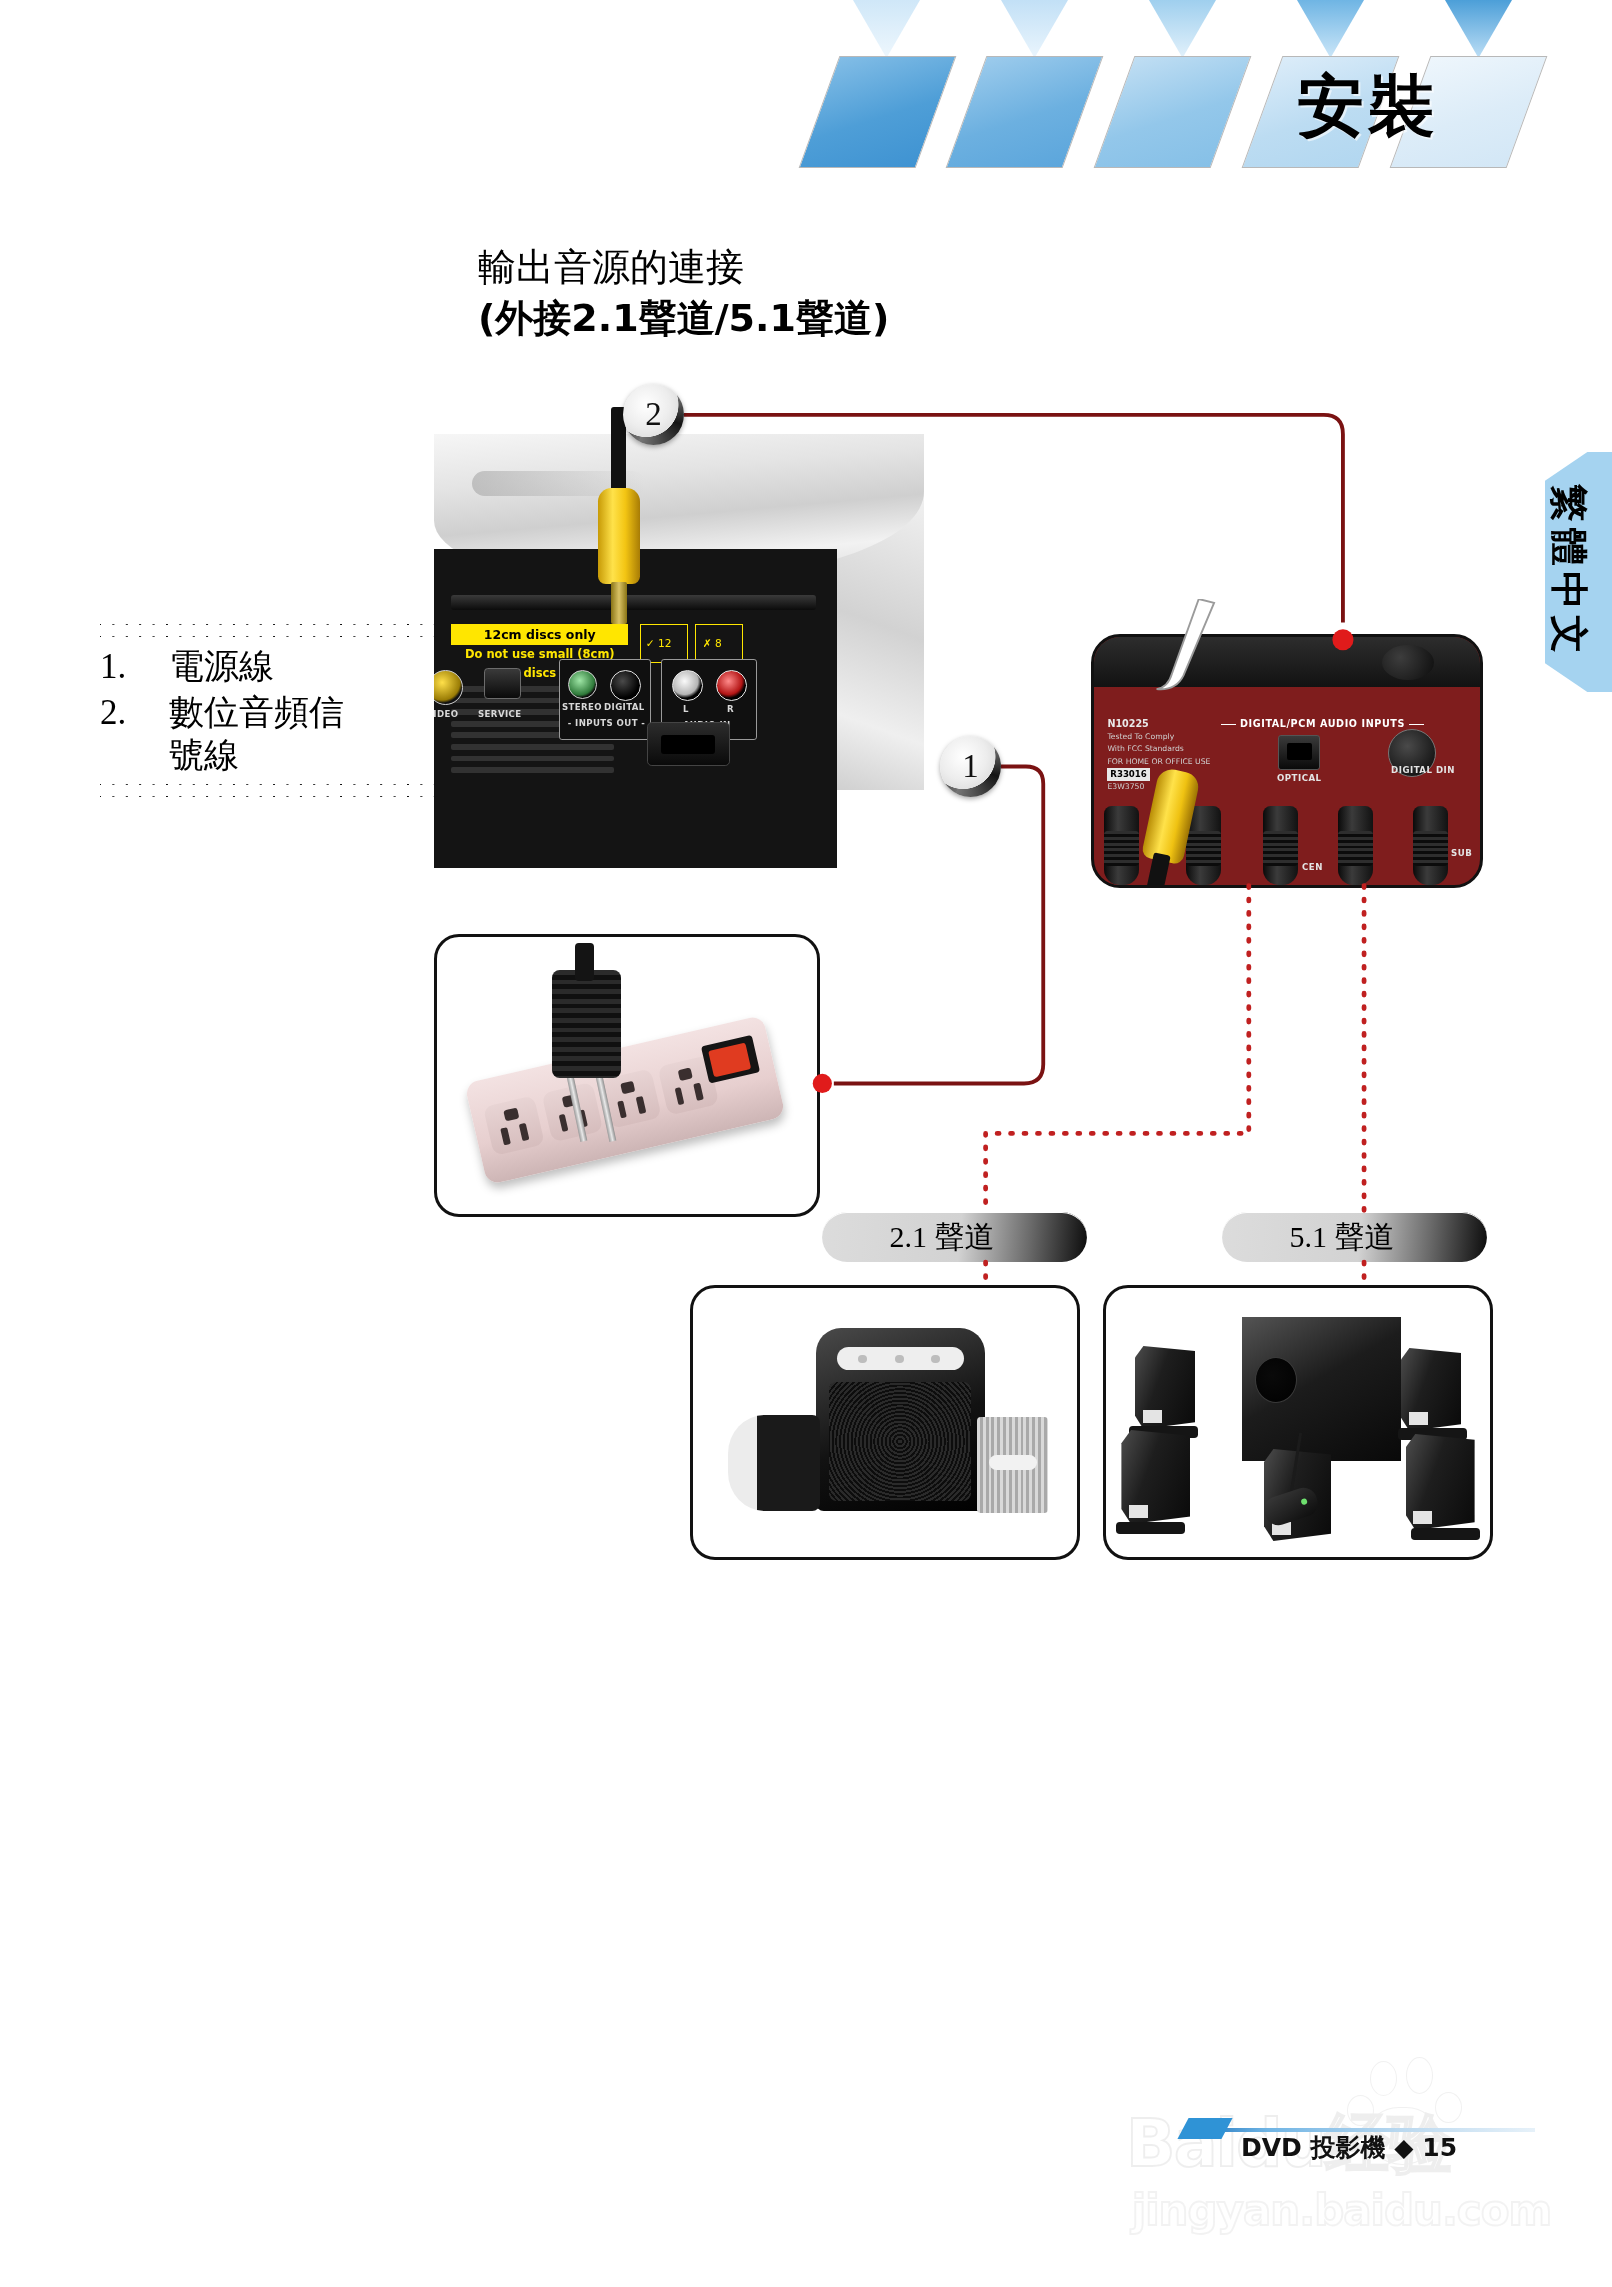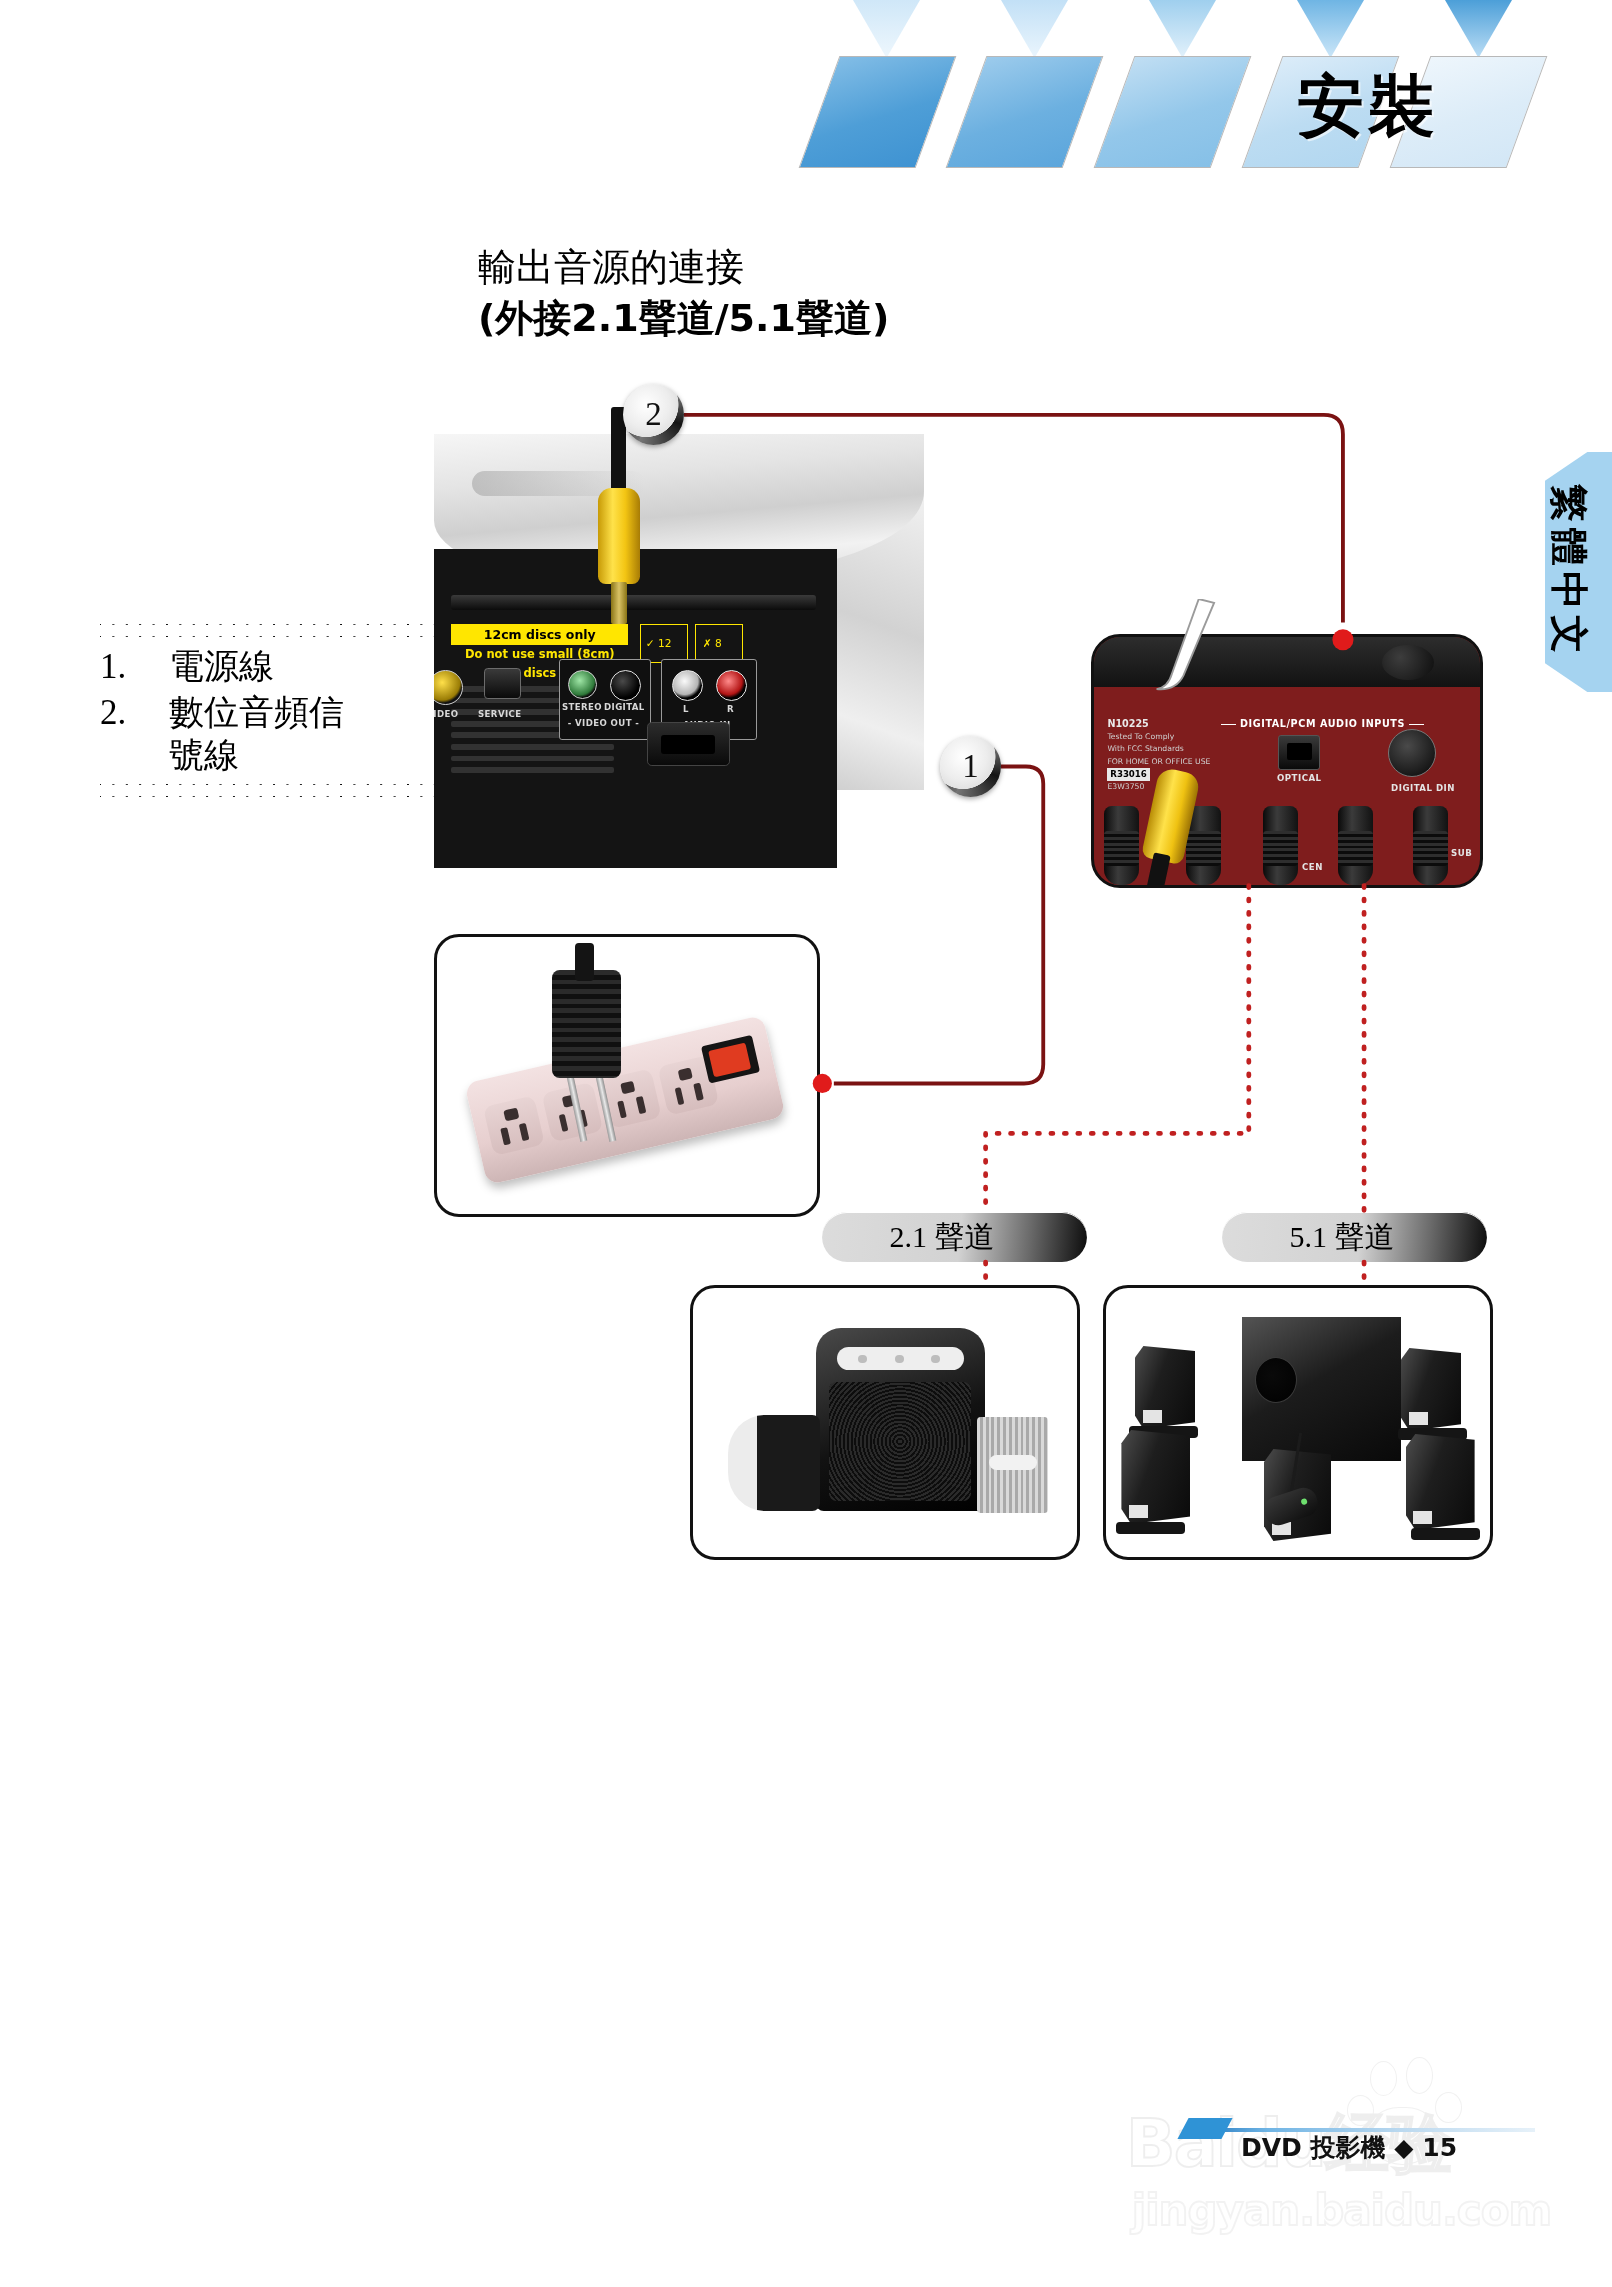--- a/index.html
+++ b/index.html
@@ -328,21 +328,21 @@
     <div class="plabel" style="left:-7.7px;top:275px;">VIDEO</div>
 
     <div class="jack" style="left:50px;top:234px;width:35px;height:29px;border-radius:3.8px;background:linear-gradient(180deg,#3a3a3a,#0a0a0a);border:1.9px solid #6c6c6c;"></div>
     <div class="plabel" style="left:44px;top:275px;">SERVICE</div>
 
     <div class="port-group" style="left:125px;top:225px;width:90px;height:79px;">
       <div class="jack" style="left:7.7px;top:9.6px;width:27px;height:27px;background:radial-gradient(circle at 40% 35%,#9fe6a6,#2f7a3a 60%,#0a0a0a 72%);border:1.9px solid #d4d4d4;"></div>
       <div class="jack" style="left:50px;top:9.6px;width:29px;height:29px;background:radial-gradient(circle at 40% 35%,#4a4a4a,#000 65%);border:1.9px solid #e0e0e0;"></div>
       <div class="plabel" style="left:1.9px;top:42px;text-align:right;">STEREO</div>
       <div class="plabel" style="left:44px;top:42px;">DIGITAL</div>
-      <div class="plabel" style="left:7.7px;top:58px;">- VIDEO OUT -</div>
+      <div class="plabel" style="left:7.7px;top:58px;">- INPUTS OUT -</div>
     </div>
 
     <div class="port-group" style="left:227px;top:225px;width:94px;height:79px;">
       <div class="jack" style="left:9.6px;top:9.6px;width:29px;height:29px;background:radial-gradient(circle at 40% 35%,#fafafa,#b4b4b4 52%,#000 66%);border:1.9px solid #e8e8e8;"></div>
       <div class="jack" style="left:54px;top:9.6px;width:29px;height:29px;background:radial-gradient(circle at 40% 35%,#ff8b8b,#b31414 52%,#000 66%);border:1.9px solid #e8e8e8;"></div>
       <div class="plabel" style="left:21px;top:44px;">L</div>
       <div class="plabel" style="left:65px;top:44px;">R</div>
       <div class="plabel" style="left:21px;top:60px;">AUDIO IN</div>
     </div>
 
@@ -364,21 +364,21 @@
       <div><span class="amp-reg">R33016</span></div>
       <div class="fcc">E3W3750</div>
     </div>
 
     <div class="amp-hdr">DIGITAL/PCM AUDIO INPUTS</div>
 
     <div class="opt"></div>
     <div class="amp-lbl" style="left:183px;top:136px;">OPTICAL</div>
 
     <div class="din"></div>
-    <div class="amp-lbl" style="right:25px;top:146px;text-align:right;">DIGITAL DIN</div>
+    <div class="amp-lbl" style="right:25px;top:128px;text-align:right;">DIGITAL DIN</div>
 
     <div class="bananas">
       <div class="banana" style="left:9.6px;">
           <i></i>
         </div>
       <div class="banana" style="left:92px;">
           <i></i>
         </div>
       <div class="banana" style="left:169px;">
           <i></i>

